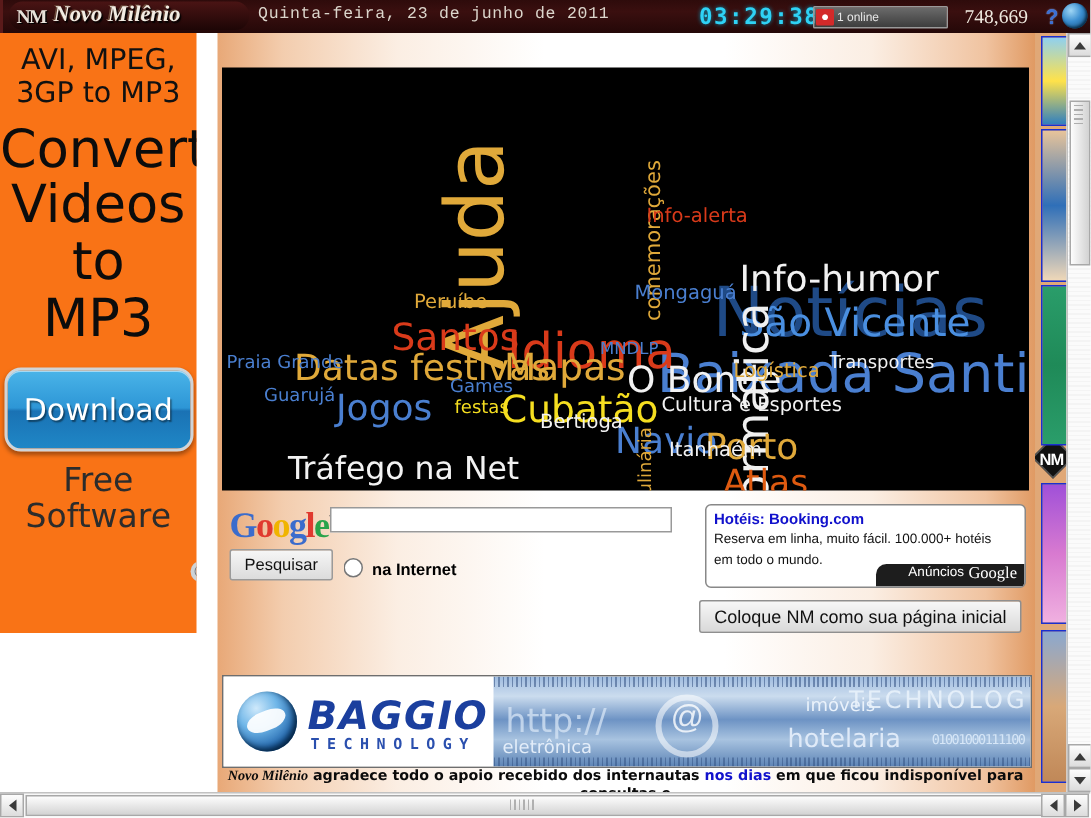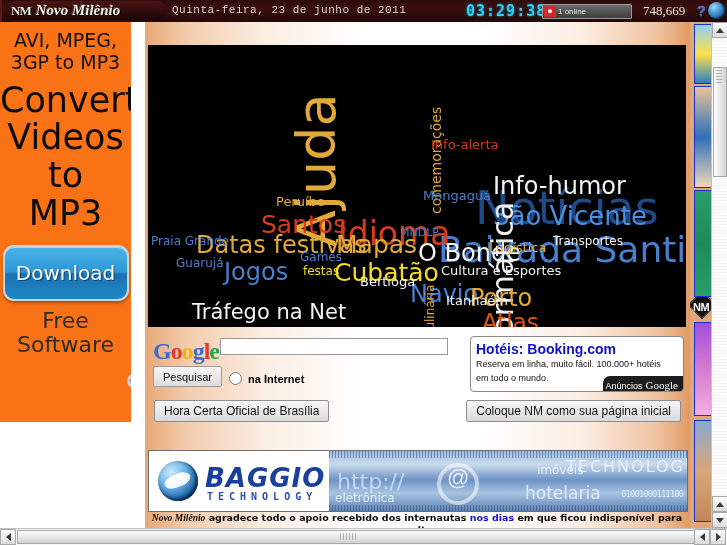--- a/index.html
+++ b/index.html
@@ -149,26 +149,26 @@
   }
   .radwrap{position:absolute;top:37px;font-size:11px;color:#000;font-weight:bold;white-space:nowrap;}
   .radwrap input{vertical-align:-2px;margin-right:3px;}
   .r1{left:76px;}
   .r2{left:167px;}
   .r2 i{font-family:"Liberation Serif",serif;font-style:italic;font-weight:bold;font-size:12px;}
   .adbox{
     position:absolute;left:322px;top:4px;width:212px;height:54px;
     background:#fff;border:1px solid #888;border-radius:4px;overflow:hidden;
   }
-  .adbox .t{color:#1111cc;font-size:14px;font-weight:bold;margin:4px 0 0 5px;}
+  .adbox .t{color:#1111cc;font-size:10px;font-weight:bold;margin:4px 0 0 5px;}
   .adbox .d{color:#111;font-size:9px;margin:2px 5px 0 5px;line-height:1.3;}
   .adbox .gtag{
     position:absolute;right:0;bottom:0;height:15px;background:#1d1d1d;
-    border-top-left-radius:7px;padding:0 5px 0 3px;color:#fff;font-size:9px;
-    display:flex;align-items:flex-end;
+    border-top-left-radius:7px;padding:0 5px 0 22px;color:#fff;font-size:9px;
+    display:flex;align-items:flex-start;
   }
   .adbox .gtag b{font-family:"Liberation Serif",serif;font-size:11px;margin-left:3px;font-weight:normal;}
 
   
   .btnrow{position:absolute;left:3px;top:378px;width:538px;height:26px;}
   .wbtn{
     position:absolute;top:0;height:22px;padding:0 9px;
     background:linear-gradient(180deg,#f7f7f7,#d9d9d9);
     border:1px solid #8f8f8f;border-radius:2px;
     font-size:12px;color:#111;font-family:"Liberation Sans",sans-serif;cursor:pointer;
@@ -368,21 +368,20 @@
         <div class="d">Reserva em linha, muito fácil. 100.000+ hotéis</div>
         <div class="d">em todo o mundo.</div>
         <div class="gtag">
           <span>Anúncios</span>
           <b>Google</b>
         </div>
       </div>
     </div>
 
     <div class="btnrow">
-      <button class="wbtn left">Hora Certa Oficial de Brasília</button>
       <button class="wbtn right">Coloque NM como sua página inicial</button>
     </div>
 
     <div class="banner">
       <div class="lhalf">
         <div class="bg-orb"></div>
         <div class="bg-name">BAGGIO</div>
         <div class="bg-sub">TECHNOLOGY</div>
       </div>
       <div class="rhalf">

